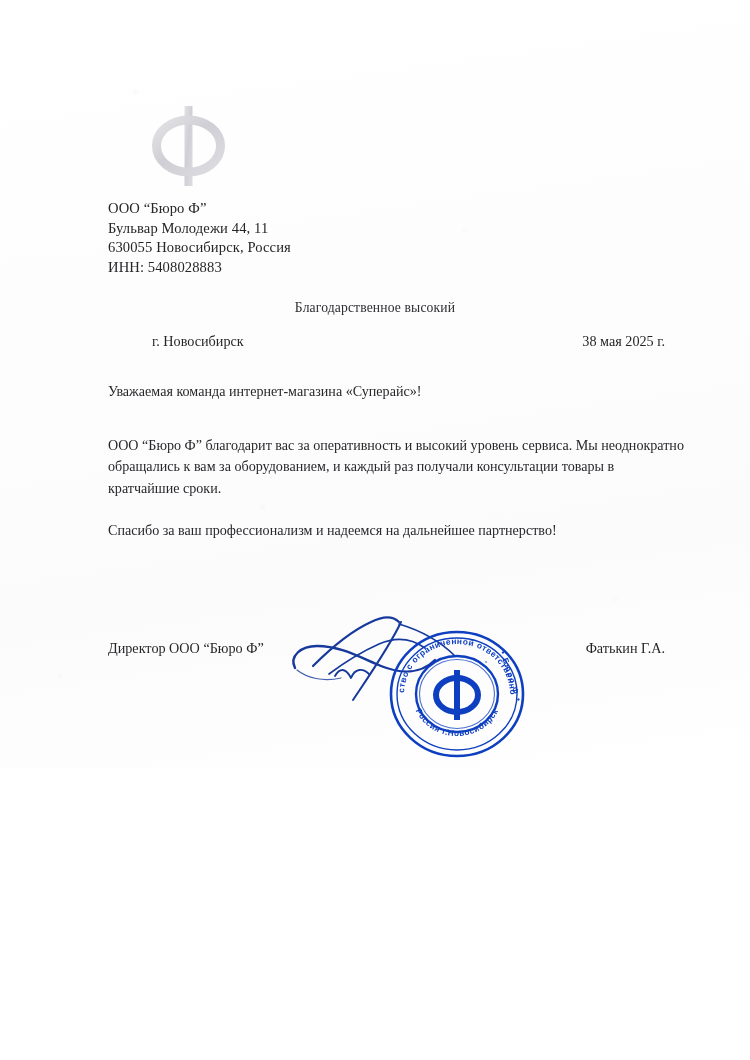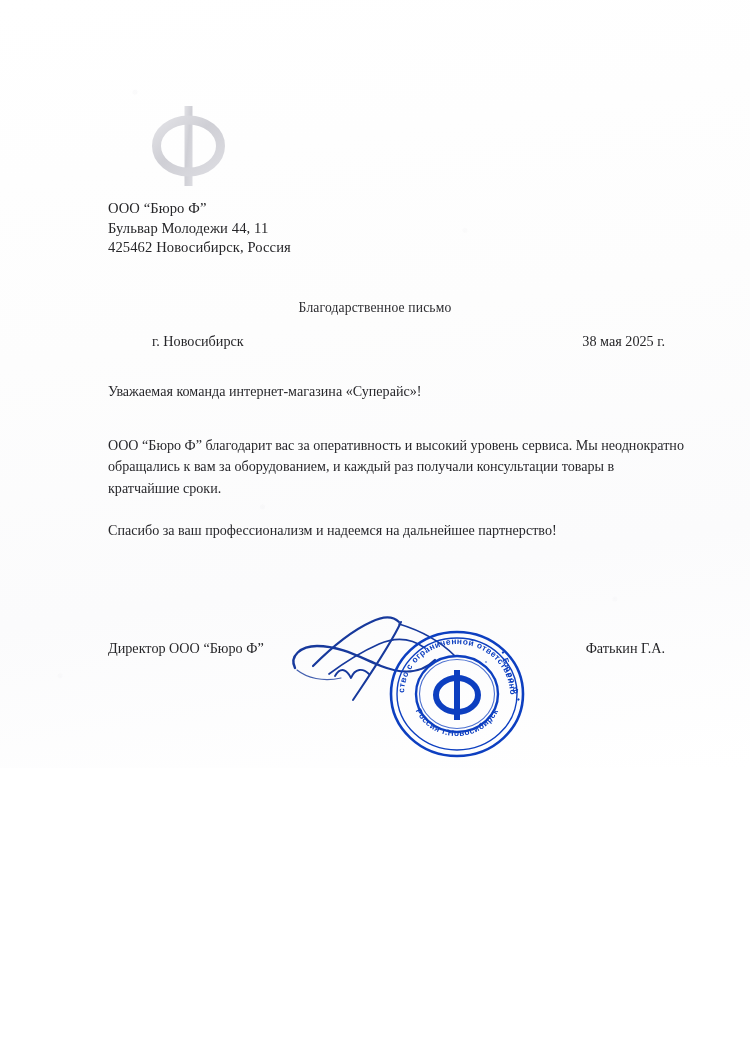--- a/index.html
+++ b/index.html
@@ -148,24 +148,25 @@
 
       <rect x="36.5" y="2" width="8" height="80" fill="url(#logoGrad)"></rect>
 
       <ellipse cx="40.5" cy="42" rx="32" ry="26" fill="none" stroke="url(#logoGrad)" stroke-width="9"></ellipse>
     </svg>
   </div>
 
   <div class="letterhead">
     <div>ООО “Бюро Ф”</div>
     <div>Бульвар Молодежи 44, 11</div>
-    <div>425462  Новосибирск, Россия</div>
-  </div>
-
-  <div class="doc-title">Благодарственное письмо</div>
+    <div>630055  Новосибирск, Россия</div>
+    <div>ИНН: 5408028883</div>
+  </div>
+
+  <div class="doc-title">Благодарственное высокий</div>
 
   <div class="meta-row">
     <span class="city">г. Новосибирск</span>
     <span class="date">38 мая 2025 г.</span>
   </div>
 
   <div class="body-copy">
     <p class="greet">Уважаемая команда интернет-магазина «Суперайс»!</p>
     <p>ООО “Бюро Ф” благодарит вас за оперативность и высокий уровень сервиса. Мы неоднократно обращались к вам за оборудованием, и каждый раз получали консультации товары в кратчайшие сроки.</p>
     <p class="closing">Спасибо за ваш профессионализм и надеемся на дальнейшее партнерство!</p>

